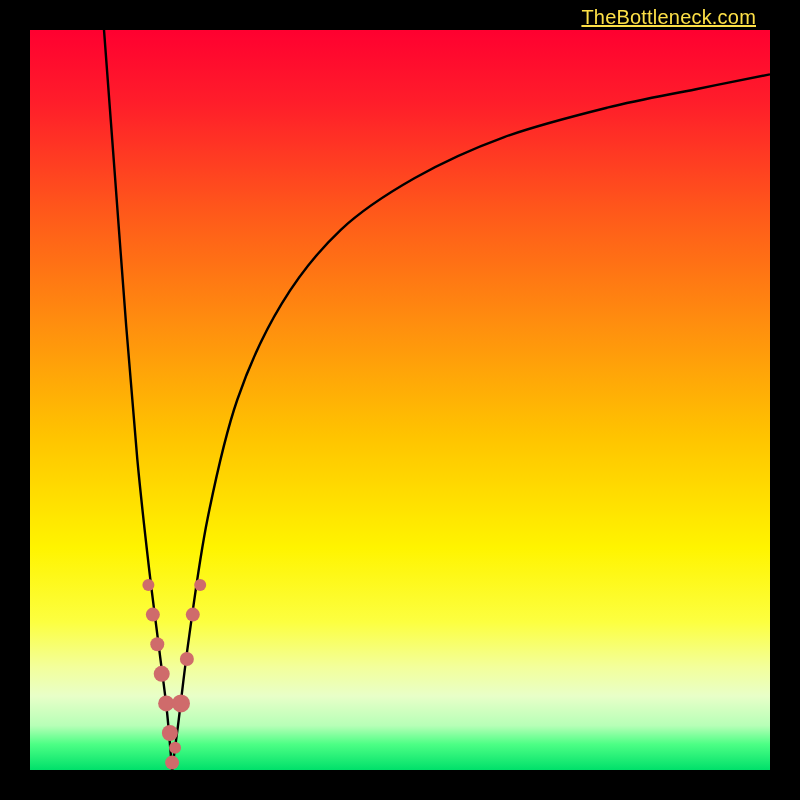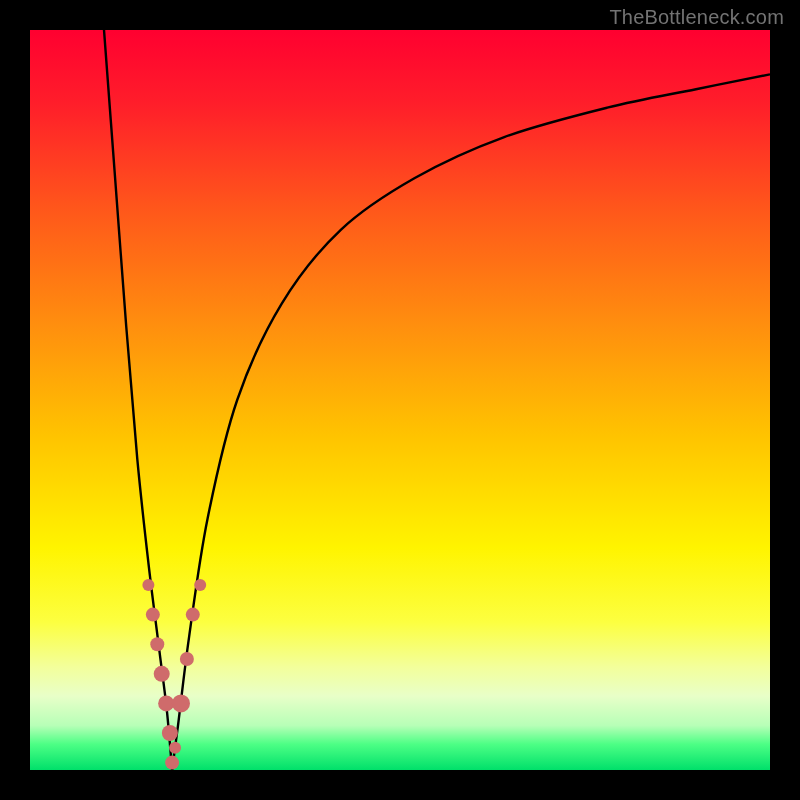--- a/index.html
+++ b/index.html
@@ -29,25 +29,26 @@
     position: absolute;
     inset: 0;
   }
   svg.curve {
     position: absolute;
     inset: 0;
   }
   .watermark {
     position: absolute;
     top: 6px;
-    right: 16px;
-    color: #737373;
+    right: 44px;
+    color: #fde047;
     font-size: 20px;
     letter-spacing: 0.2px;
     user-select: none;
+    text-decoration: underline;
   }
 </style>
 </head>
 <body>
 
 <div class="frame">
 
   <div class="plot-area">
     <svg class="gradient" viewBox="0 0 740 740" preserveAspectRatio="none">
       <defs>

